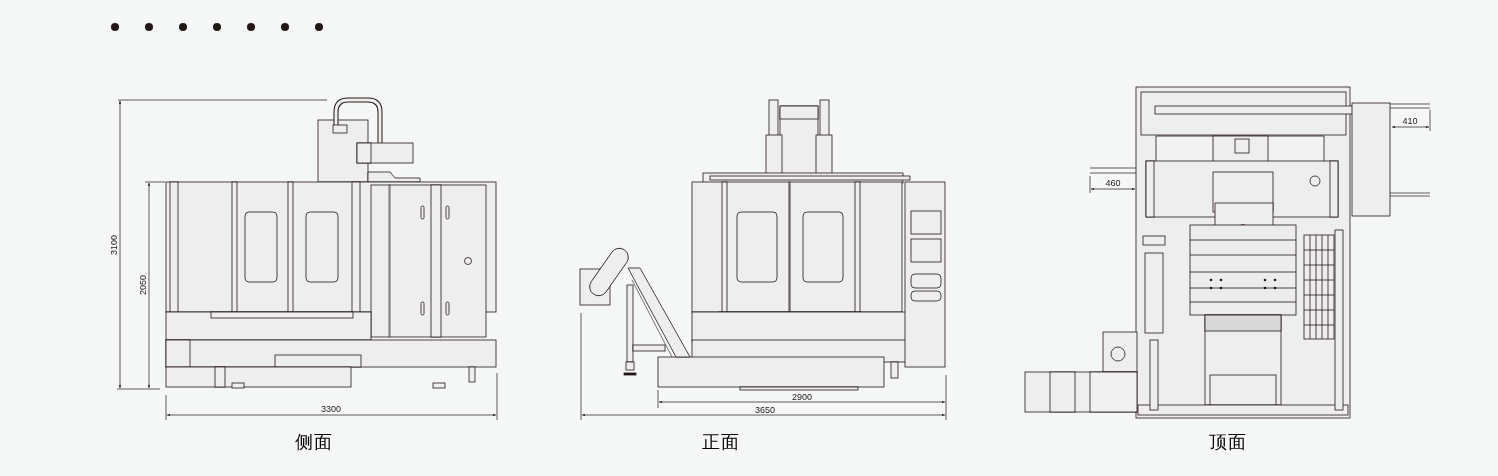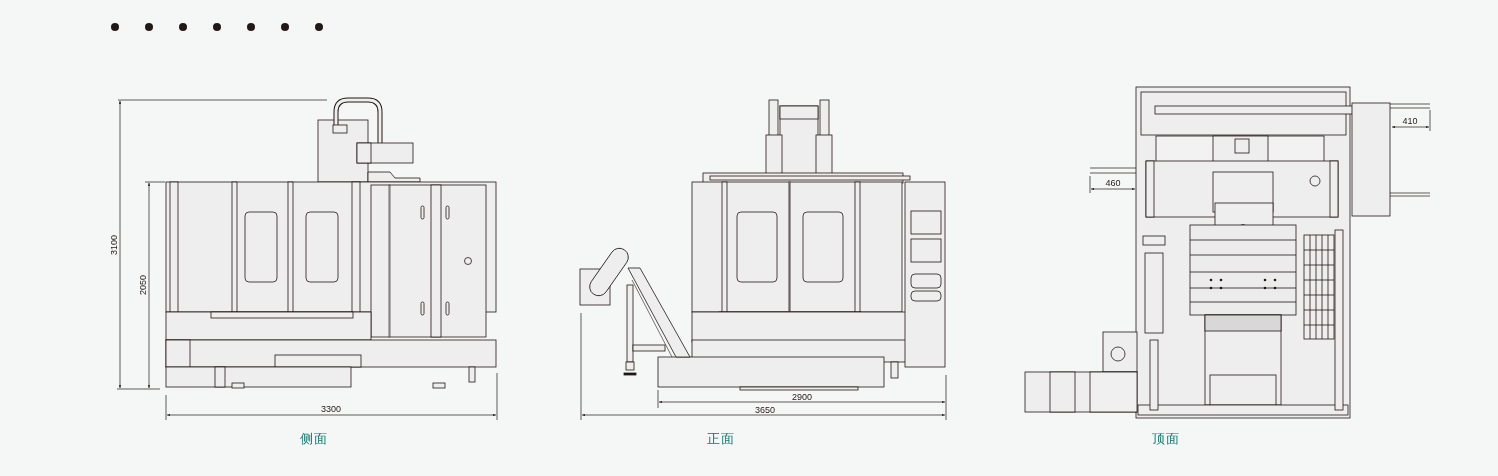--- a/index.html
+++ b/index.html
@@ -9,22 +9,22 @@
     position: relative;
     overflow: hidden;
     font-family: "Liberation Sans", sans-serif;
     color: #231815;
   }
   .dots { position: absolute; left: 111px; top: 23px; display: flex; gap: 26px; }
   .dot { width: 8px; height: 8px; border-radius: 50%; background: #231815; }
   svg.drawing { position: absolute; left: 0; top: 0; }
   .dim { font-size: 9px; fill: #231815; font-family: "Liberation Sans", sans-serif; }
   .caption {
-    position: absolute; top: 430px; font-size: 13px; letter-spacing: 1px;
-    font-family: Liberation Sans, sans-serif; color: #0f766e;
+    position: absolute; top: 430px; font-size: 18px; letter-spacing: 1px;
+    font-family: Liberation Sans, sans-serif; color: #000000;
     transform: translateX(-50%);
   }
 </style>
 </head>
 <body>
 
 <div class="dots">
   <div class="dot"></div>
   <div class="dot"></div>
   <div class="dot"></div>
@@ -223,13 +223,13 @@
     <rect x="1025" y="372" width="112" height="40"></rect>
     <rect x="1050" y="372" width="25" height="40"></rect>
     <rect x="1090" y="372" width="47" height="40" fill="#f0f0f0"></rect>
   </g>
   <text class="dim" x="1113" y="186" text-anchor="middle">460</text>
   <text class="dim" x="1410" y="124" text-anchor="middle">410</text>
 </svg>
 
 <div class="caption" style="left:314px;">侧面</div>
 <div class="caption" style="left:721px;">正面</div>
-<div class="caption" style="left:1166px;">顶面</div>
+<div class="caption" style="left:1228px;">顶面</div>
 
 </body></html>

